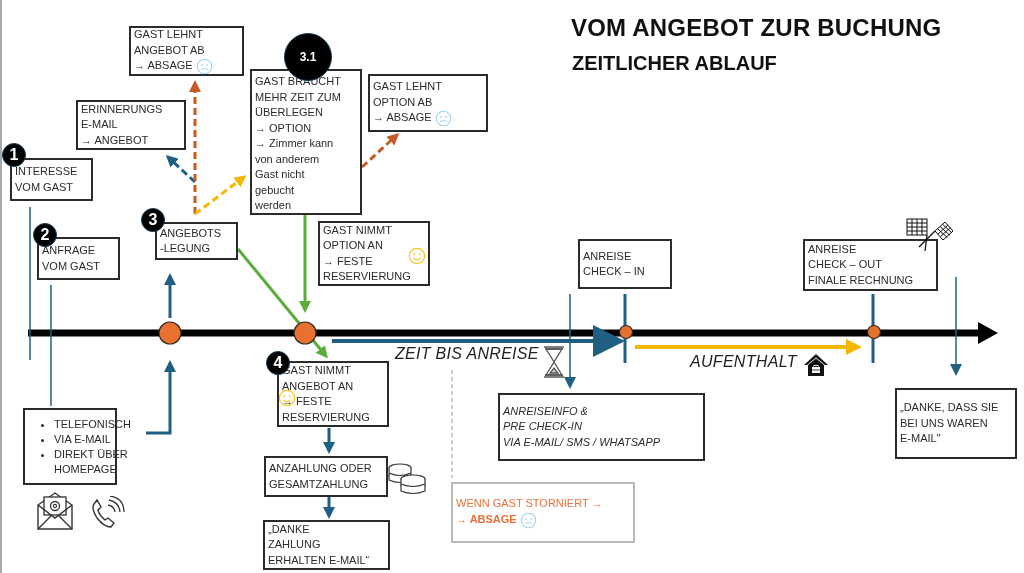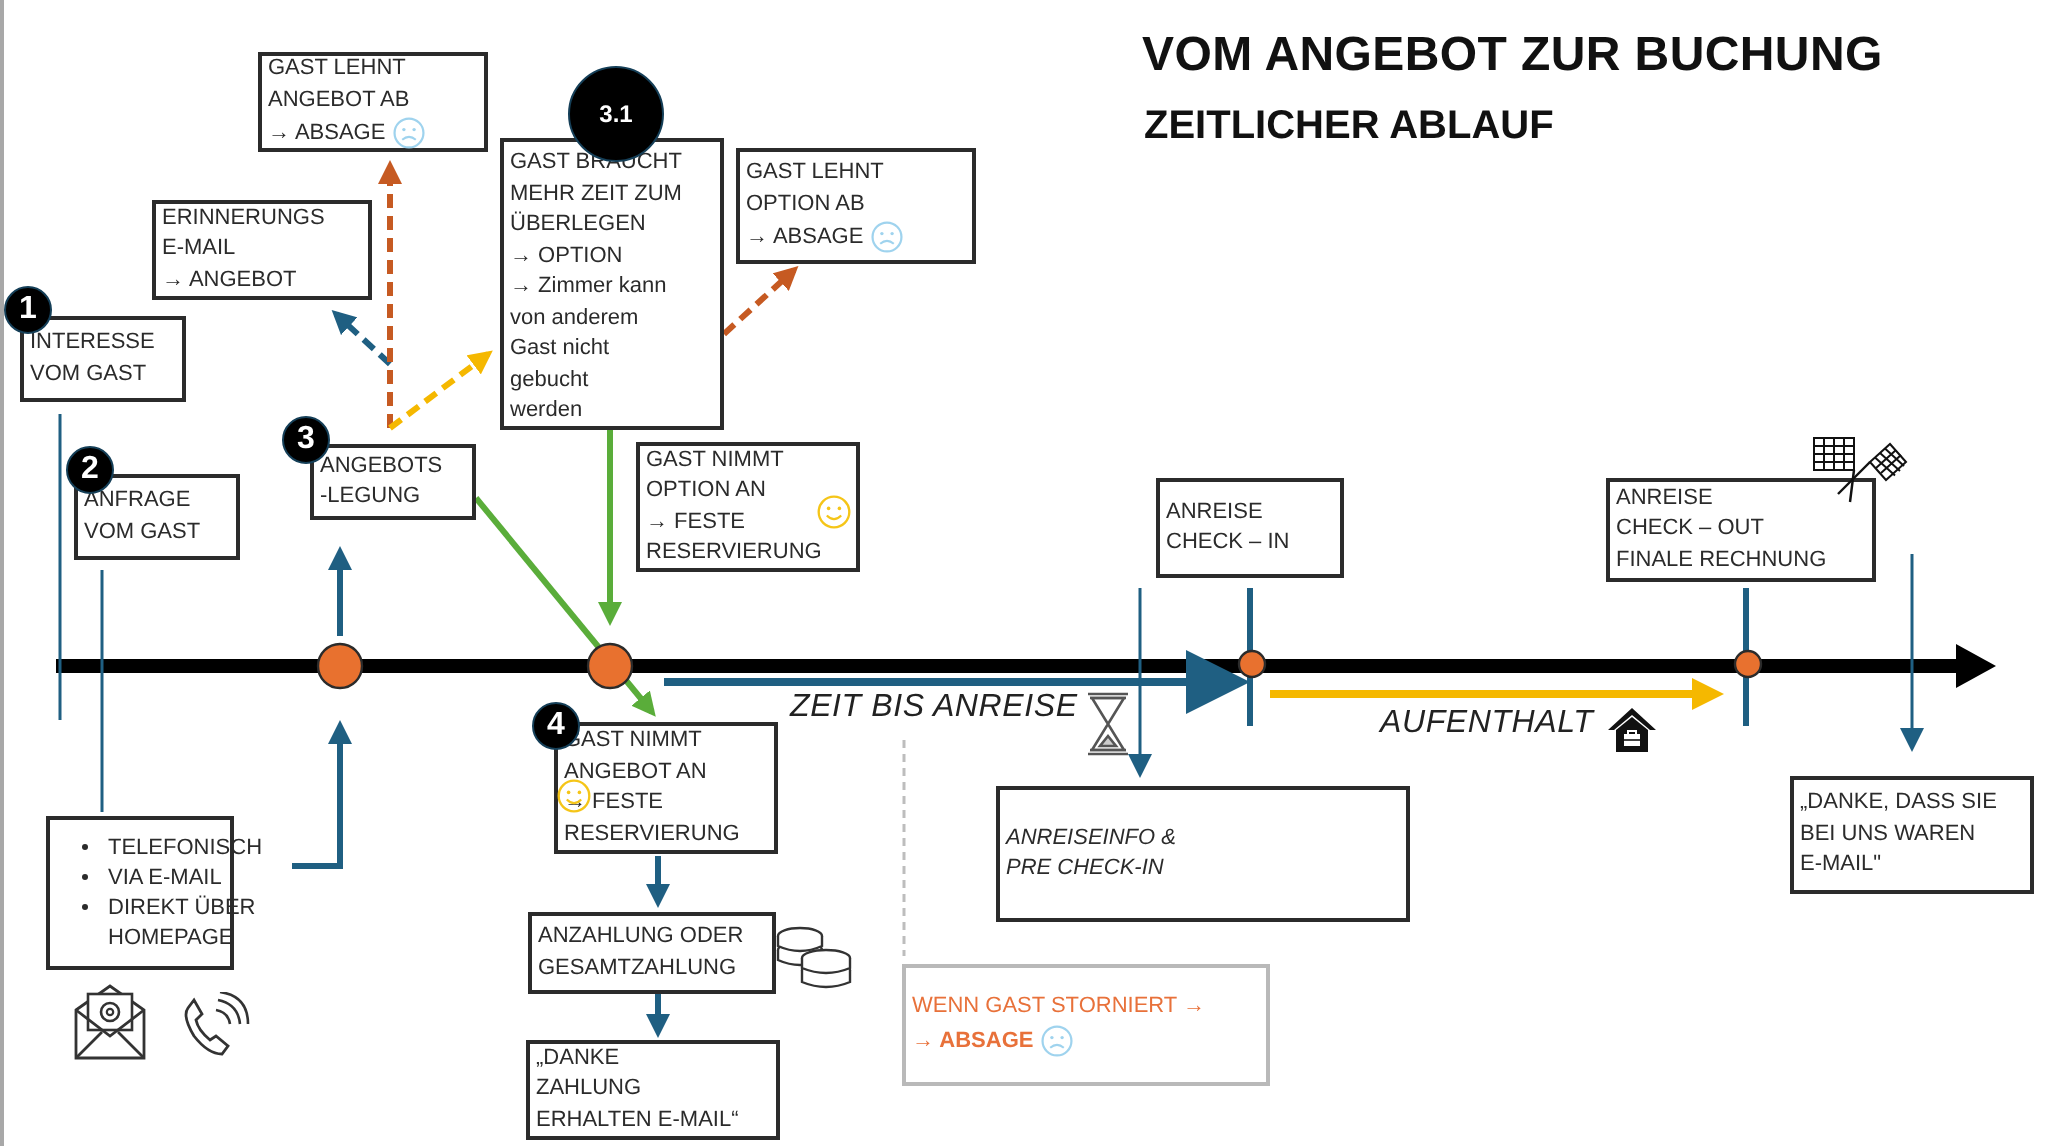--- a/index.html
+++ b/index.html
@@ -240,20 +240,21 @@
 </svg>
 
 <div class="box" style="left:578px;top:239px;width:94px;height:50px;">
   <span class="line">ANREISE</span>
   <span class="line">CHECK – IN</span>
 </div>
 
 <div class="box" style="left:498px;top:393px;width:207px;height:68px;font-style:italic;">
   <span class="line">ANREISEINFO &amp;</span>
   <span class="line">PRE CHECK-IN</span>
+  <span class="line">VIA E-MAIL/ SMS / WHATSAPP</span>
 </div>
 
 <div class="box cancel-box" style="left:451px;top:482px;width:184px;height:61px;">
   <span class="line">WENN GAST STORNIERT →</span>
   <span class="line strong"><span>→ ABSAGE</span>
     <svg class="smiley" viewBox="0 0 20 20">
         <circle cx="10" cy="10" r="8.5" fill="none" stroke="#9fd3ee" stroke-width="1.3"></circle>
         <circle cx="7" cy="8" r="1" fill="#9fd3ee"></circle>
         <circle cx="13" cy="8" r="1" fill="#9fd3ee"></circle>
         <path d="M6,14 Q10,10.5 14,14" fill="none" stroke="#9fd3ee" stroke-width="1.2"></path>
@@ -279,17 +280,17 @@
   <g stroke="#111" stroke-width="1" fill="#fff">
     <rect x="2" y="2" width="20" height="16"></rect>
     <path d="M7,2 V18 M12,2 V18 M17,2 V18 M2,6 H22 M2,10 H22 M2,14 H22" fill="none"></path>
     <path d="M22,18 L20,34" fill="none" stroke-width="1.2"></path>
     <path d="M30,14 L40,5 L48,14 L38,23 z"></path>
     <path d="M32.5,11.7 L42.5,20.7 M35,9.5 L45,18.5 M37.5,7.2 L47,16 M33,17 L43,8 M35.5,19.5 L45.5,10.5" fill="none"></path>
     <path d="M30,14 L14,30" fill="none" stroke-width="1.2"></path>
   </g>
 </svg>
 
-<div class="box" style="left:895px;top:388px;width:122px;height:59px;">
+<div class="box" style="left:895px;top:388px;width:122px;height:71px;">
   <span class="line">„DANKE, DASS SIE</span>
   <span class="line">BEI UNS WAREN</span>
   <span class="line">E-MAIL"</span>
 </div>
 
 </body></html>

